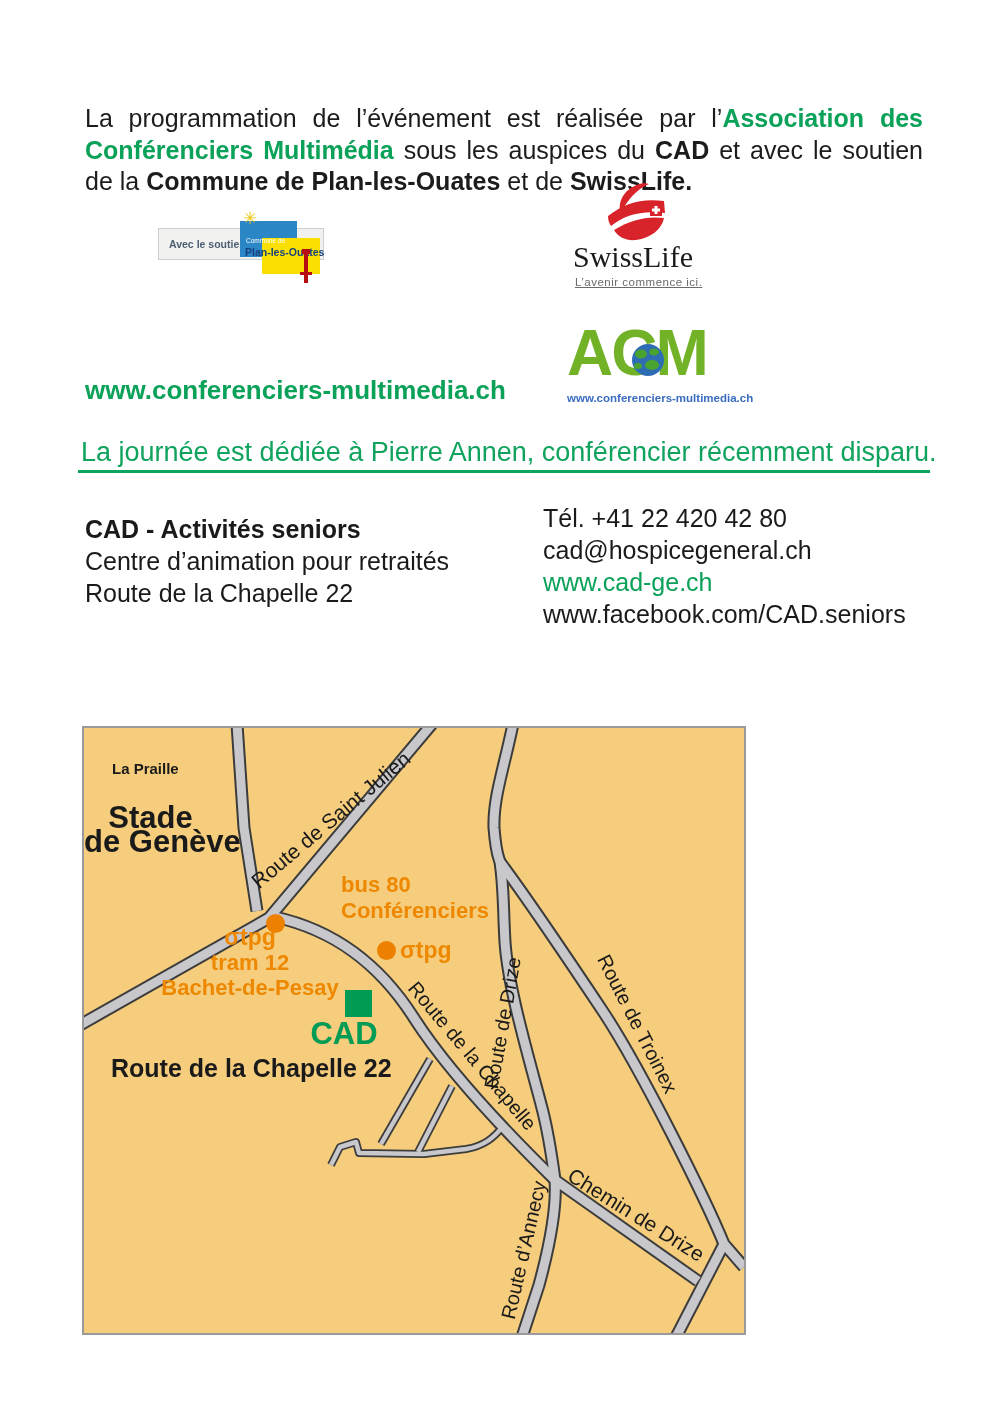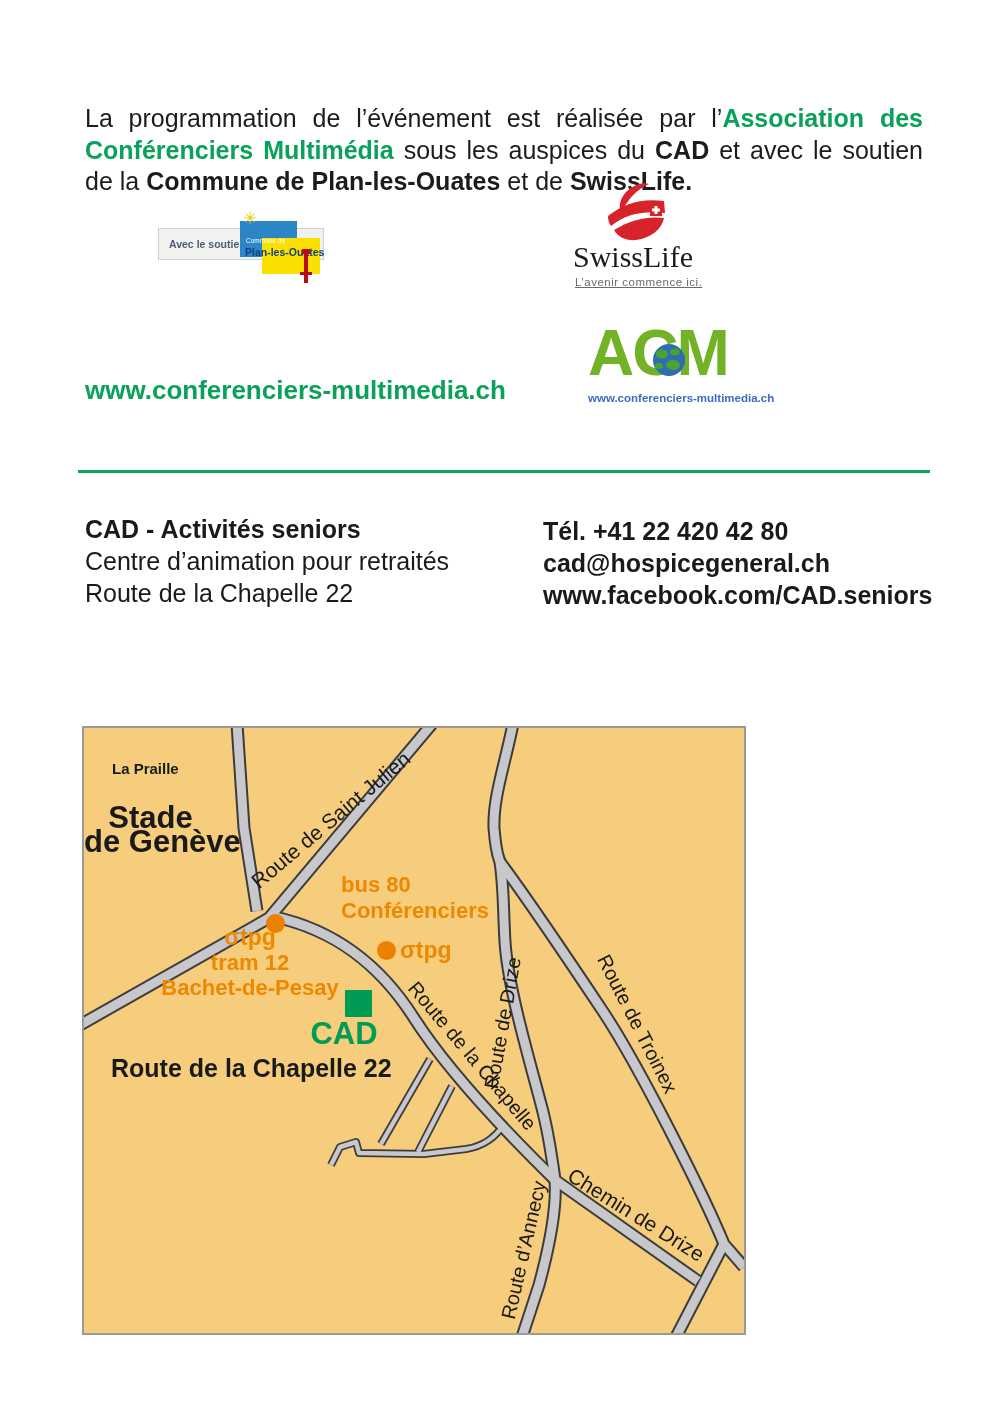--- a/index.html
+++ b/index.html
@@ -30,36 +30,36 @@
   #plo .key:after{content:"";position:absolute;left:-2px;top:-3px;width:8px;height:5px;background:#b50d12;}
 
   
   #swisslife{left:565px;top:180px;width:150px;height:115px;}
   #swisslife .slname{position:absolute;left:8px;top:60px;font-family:"Liberation Serif",serif;
                      font-size:30px;color:#1b1b1b;}
   #swisslife .sltag{position:absolute;left:10px;top:96px;font-size:11.5px;color:#6b6b6b;
                     letter-spacing:0.5px;white-space:nowrap;text-decoration:underline;}
 
   
-  #acm{left:588px;top:322px;width:170px;height:85px;}
+  #acm{left:567px;top:322px;width:170px;height:85px;}
   #acm .letters{position:absolute;left:0;top:0;font-size:64px;font-weight:bold;color:#72b226;
                 letter-spacing:-2px;line-height:62px;}
   #acm .globe{position:absolute;left:64px;top:21px;}
   #acm .acmurl{position:absolute;left:0;top:70px;width:165px;font-size:11.5px;font-weight:bold;
                color:#3a6cc0;white-space:nowrap;}
 
   #weblink{left:85px;top:375px;font-size:26px;font-weight:bold;color:#0aa158;}
 
   #dedication{left:81px;top:437px;font-size:27px;color:#0fa35e;white-space:nowrap;}
   #greenrule{left:78px;top:470px;width:852px;height:3px;background:#0fa35e;}
 
   
   .contact{font-size:25px;line-height:32px;}
   #contact-left{left:85px;top:513px;}
-  #contact-right{left:543px;top:515px;font-weight:bold;}
+  #contact-right{left:543px;top:502px;}
   .green{color:#0aa158;}
 
   
   #map{left:82px;top:726px;width:660px;height:605px;background:#f5cd7c;border:2px solid #9a9a9a;
        box-sizing:content-box;}
   #map svg{position:absolute;left:0;top:0;}
   .mlabel{position:absolute;white-space:nowrap;}
   .black-label{font-weight:bold;color:#1a1a1a;}
   .road-label{color:#1a1a1a;font-size:20px;}
   .orange-label{font-weight:bold;color:#ee8800;}
@@ -110,30 +110,32 @@
       <ellipse cx="10" cy="11" rx="6" ry="4.5" fill="#4aa32e"></ellipse>
       <ellipse cx="23" cy="9" rx="5" ry="3.5" fill="#4aa32e"></ellipse>
       <ellipse cx="21" cy="22" rx="7" ry="5" fill="#4aa32e"></ellipse>
       <ellipse cx="7" cy="23" rx="4" ry="3" fill="#4aa32e"></ellipse>
     </svg>
     <div class="acmurl">www.conferenciers-multimedia.ch</div>
   </div>
 
   <div id="weblink" class="abs">www.conferenciers-multimedia.ch</div>
 
+  <div id="dedication" class="abs">La journée est dédiée à Pierre Annen, conférencier récemment disparu.</div>
   <div id="greenrule" class="abs"></div>
 
   <div id="contact-left" class="abs contact">
     <div class="b">CAD - Activités seniors</div>
     <div>Centre d’animation pour retraités</div>
     <div>Route de la Chapelle 22</div>
   </div>
   <div id="contact-right" class="abs contact">
     <div>Tél. +41 22 420 42 80</div>
     <div>cad@hospicegeneral.ch</div>
+    <div class="green">www.cad-ge.ch</div>
     <div>www.facebook.com/CAD.seniors</div>
   </div>
 
   <div id="map" class="abs">
     <svg width="660" height="605" viewBox="0 0 660 605">
       <g fill="none" stroke="#3c3c3c" stroke-width="13" stroke-linejoin="round">
         <path d="M153,-4 L160,100 L173,183"></path>
         <path d="M348,-4 L185,190 L-4,297"></path>
         <path d="M191,189 C250,202 295,235 330,290 C362,340 420,402 471,452 L614,553"></path>
         <path d="M429,-4 C420,40 409,70 410,100 C412,125 414,128 416,134 C420,160 419,180 421,214 C424,260 445,330 458,380 C465,407 468,430 471,452 C473,480 465,520 455,557 L438,609"></path>

